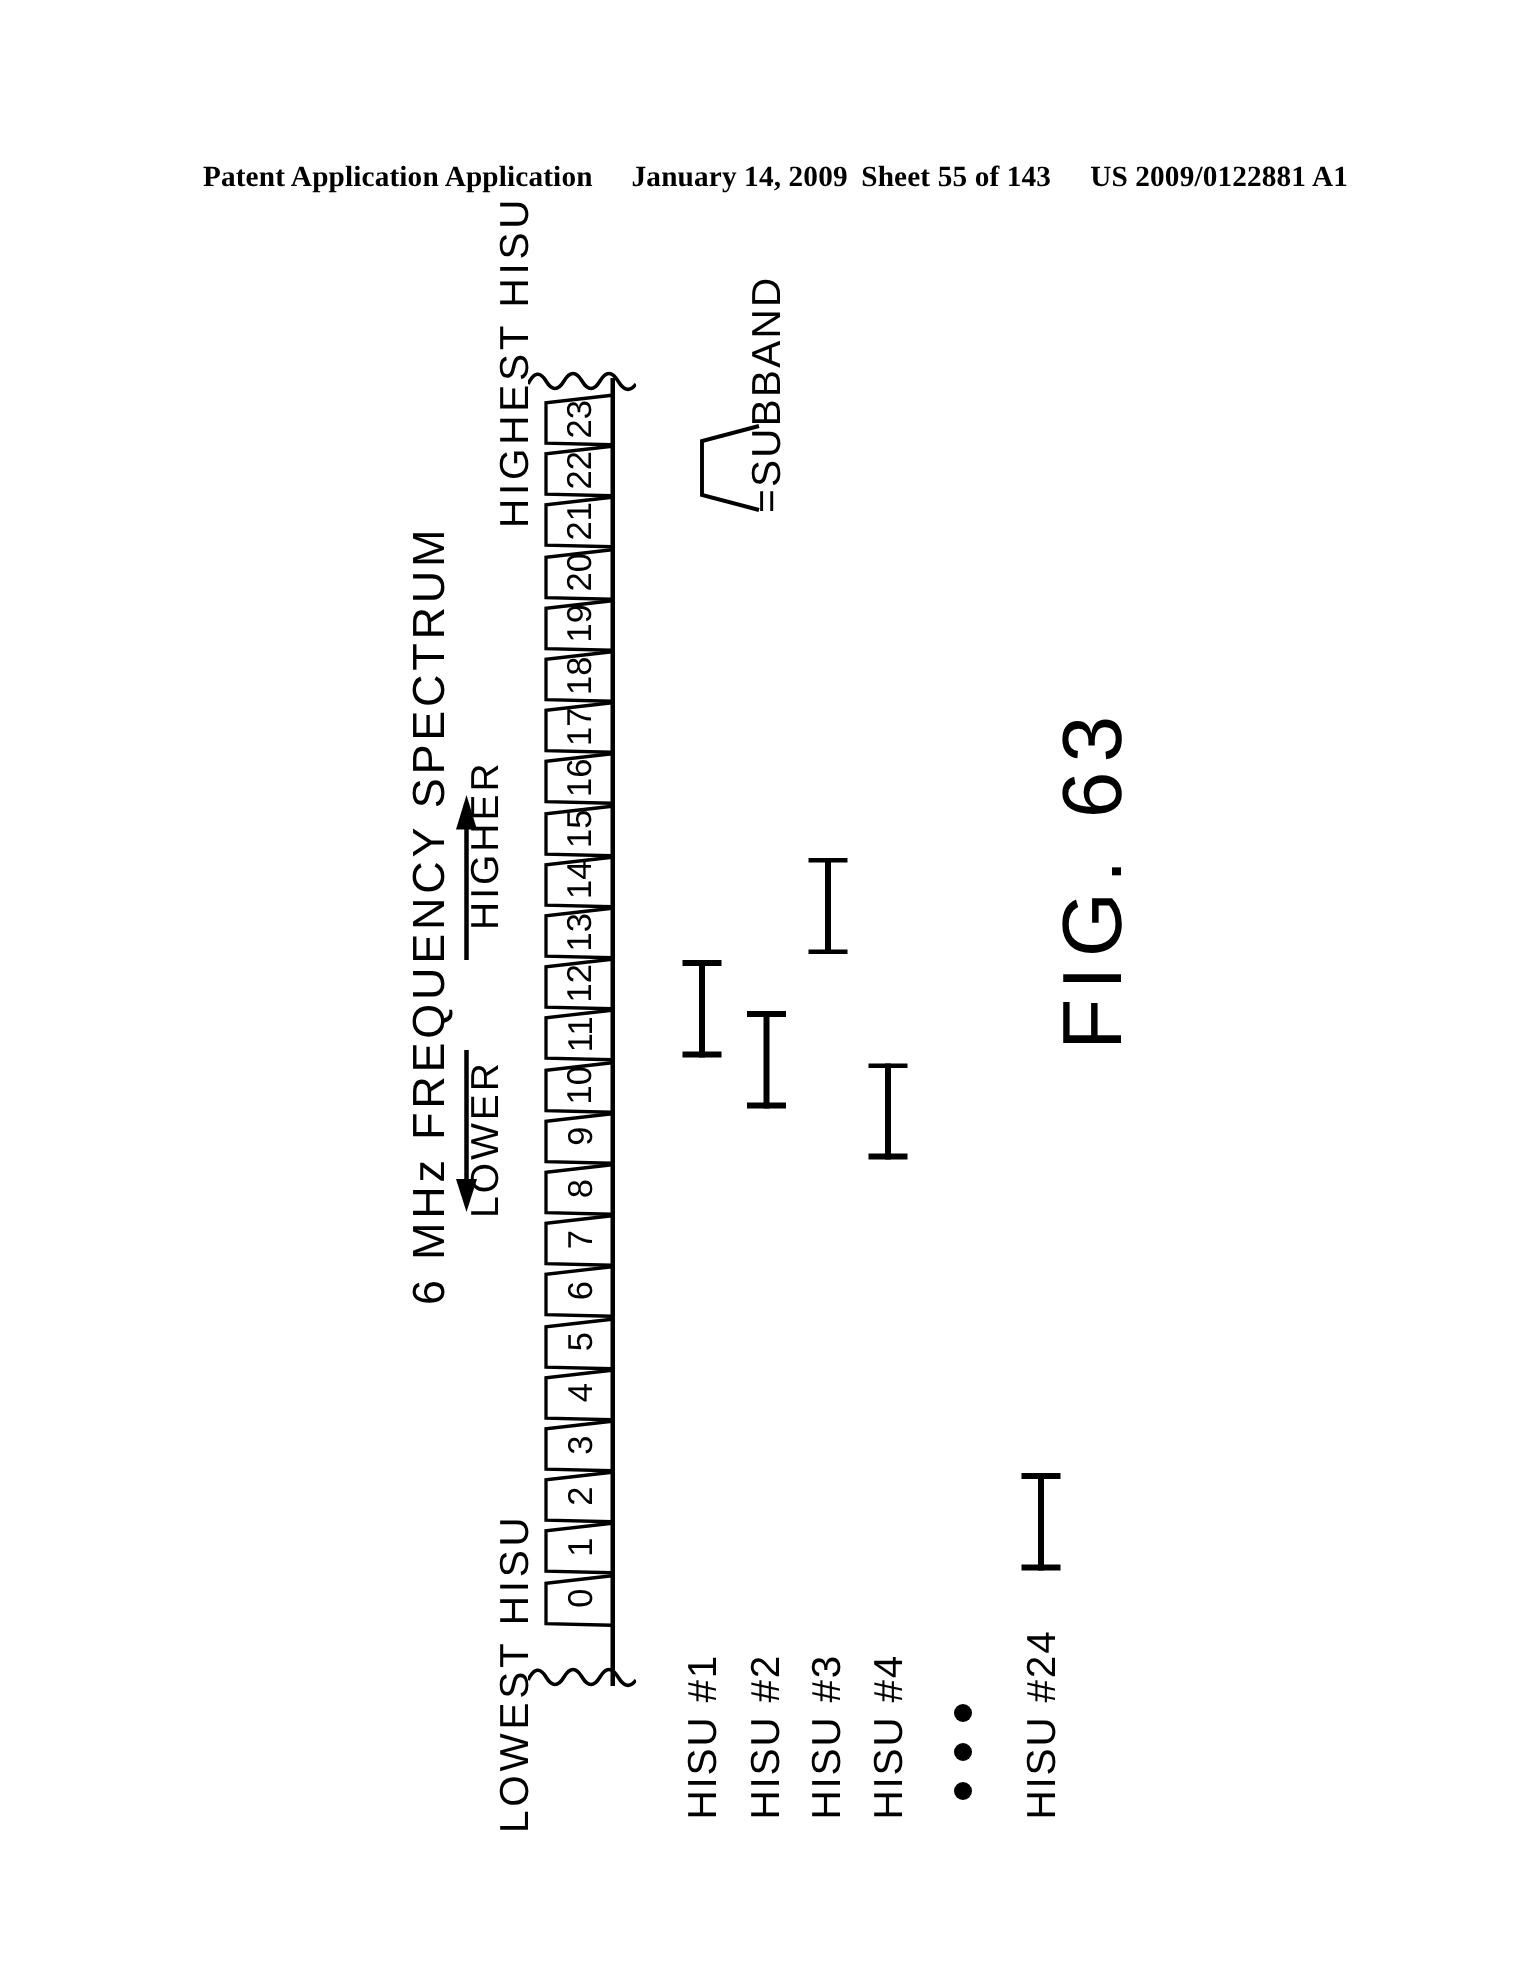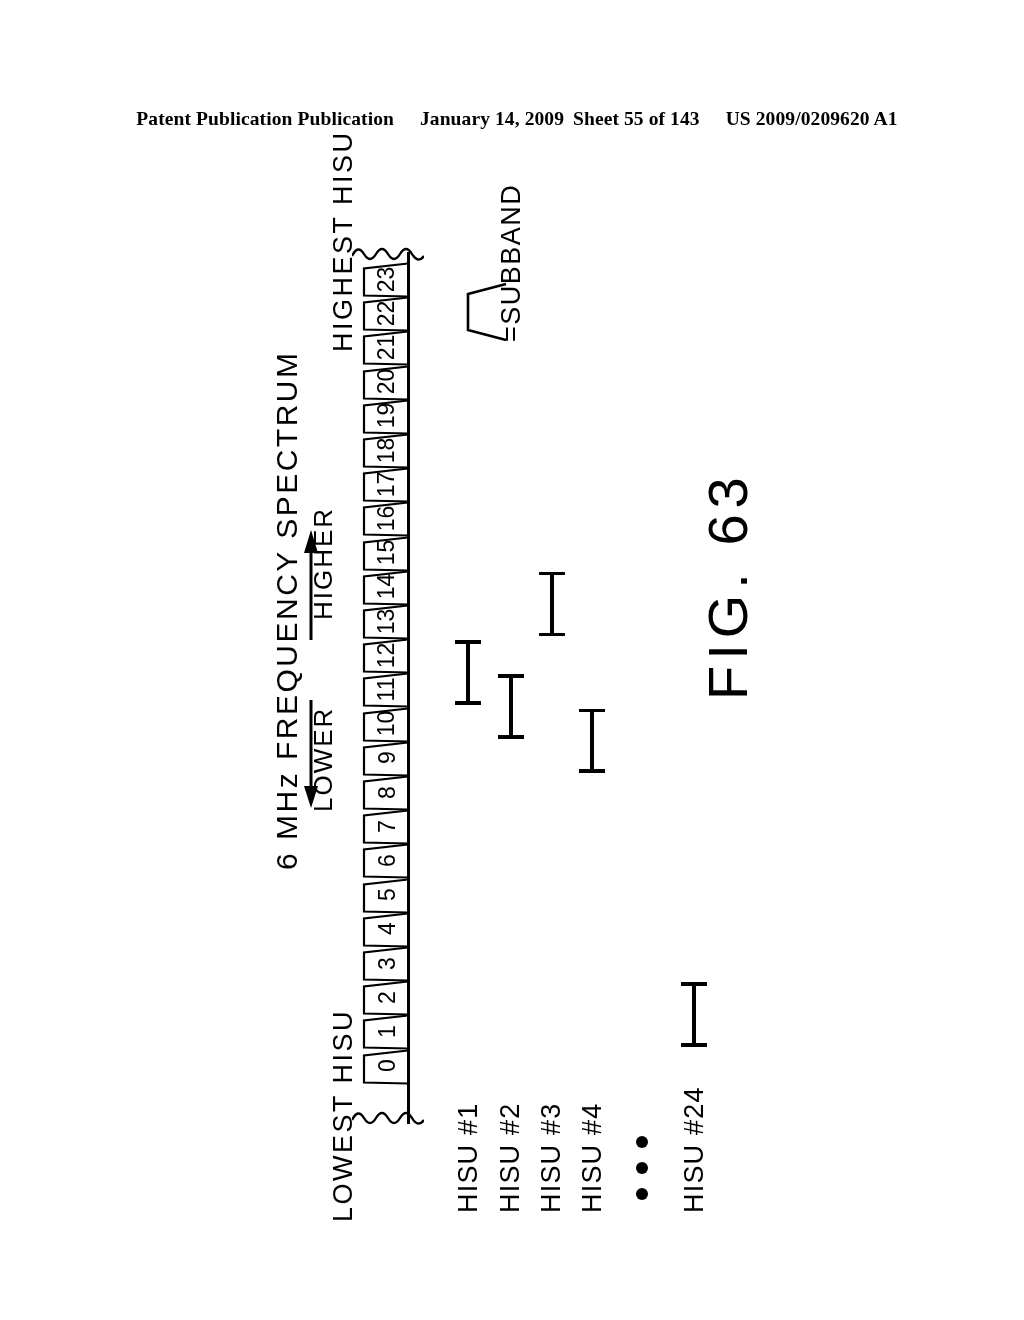--- a/index.html
+++ b/index.html
@@ -176,21 +176,21 @@
   #legend-symbol {
     position: absolute;
     left: 460px;
     top: 282px;
   }
 </style>
 </head>
 <body>
 
 <div id="page-header">
-  <span class="hdr-seg">Patent Publication Publication</span><span class="gap-lg"></span><span class="hdr-seg">January 14, 2009</span><span class="gap-sm"></span><span class="hdr-seg">Sheet 55 of 143</span><span class="gap-lg"></span><span class="hdr-seg">US 2009/0209620 A1</span>
+  <span class="hdr-seg">Patent Application Application</span><span class="gap-lg"></span><span class="hdr-seg">January 14, 2009</span><span class="gap-sm"></span><span class="hdr-seg">Sheet 55 of 143</span><span class="gap-lg"></span><span class="hdr-seg">US 2009/0122881 A1</span>
 </div>
 
 <div id="drawing">
 
   <div class="rot fig-title" style="left:272px; top:870px;">6 MHz FREQUENCY SPECTRUM</div>
 
   <div class="rot axis-caption" style="left:310px; top:812px;">LOWER</div>
   <svg class="arrow-svg" style="left:300px; top:700px; width:22px; height:110px;" viewBox="0 0 22 110">
     <line x1="11" y1="0" x2="11" y2="92" stroke="#000" stroke-width="3"></line>
     <polygon points="11,108 4,86 18,86" fill="#000"></polygon>

